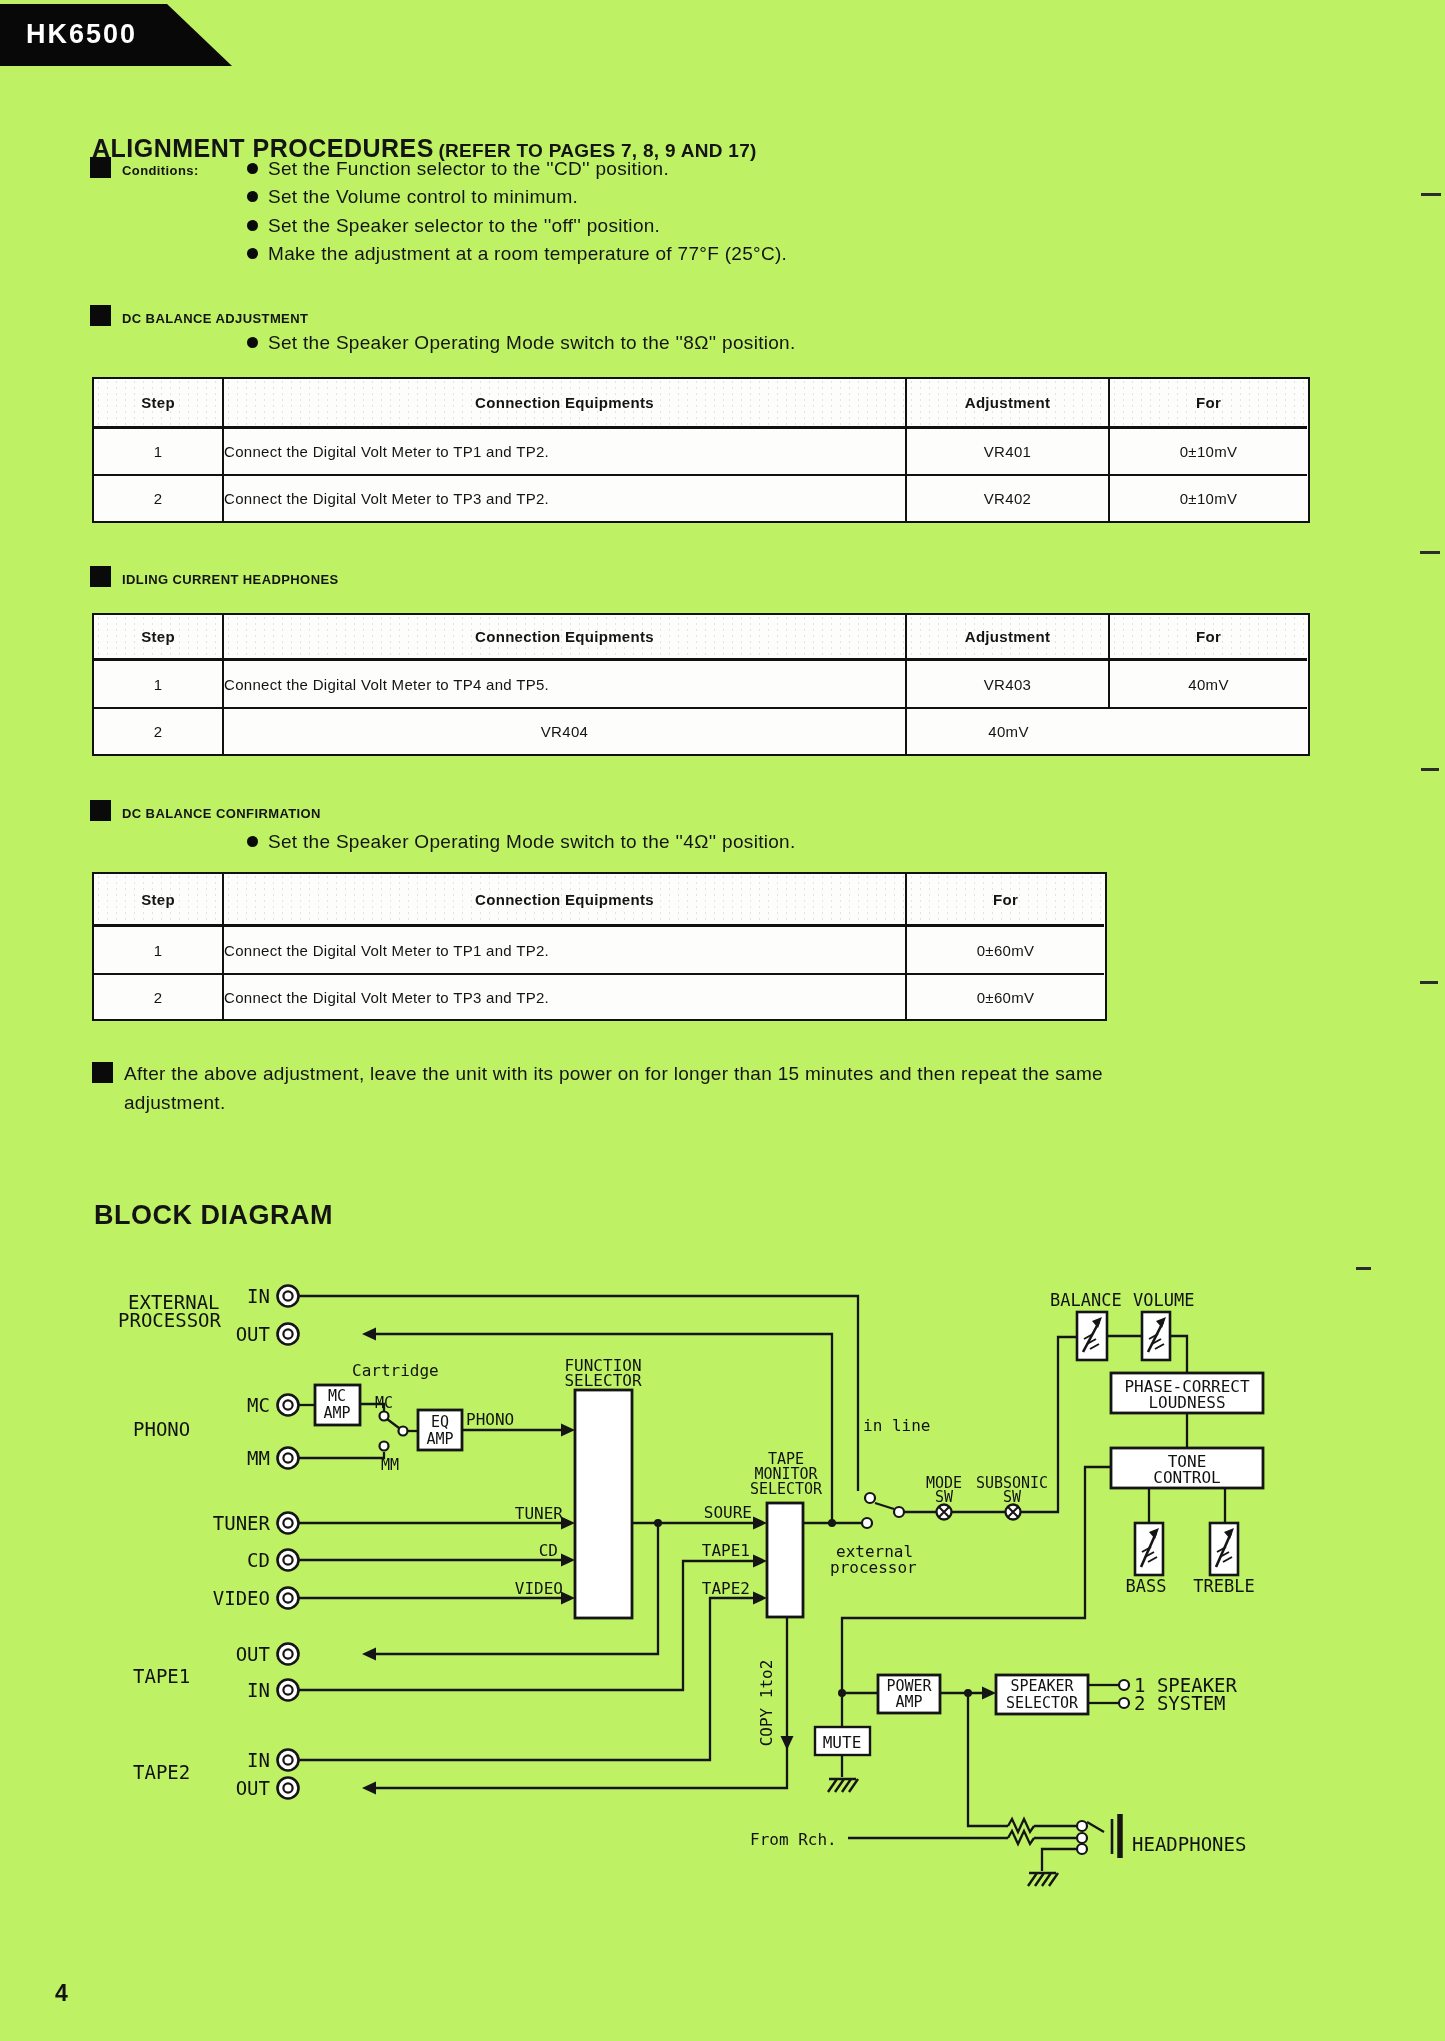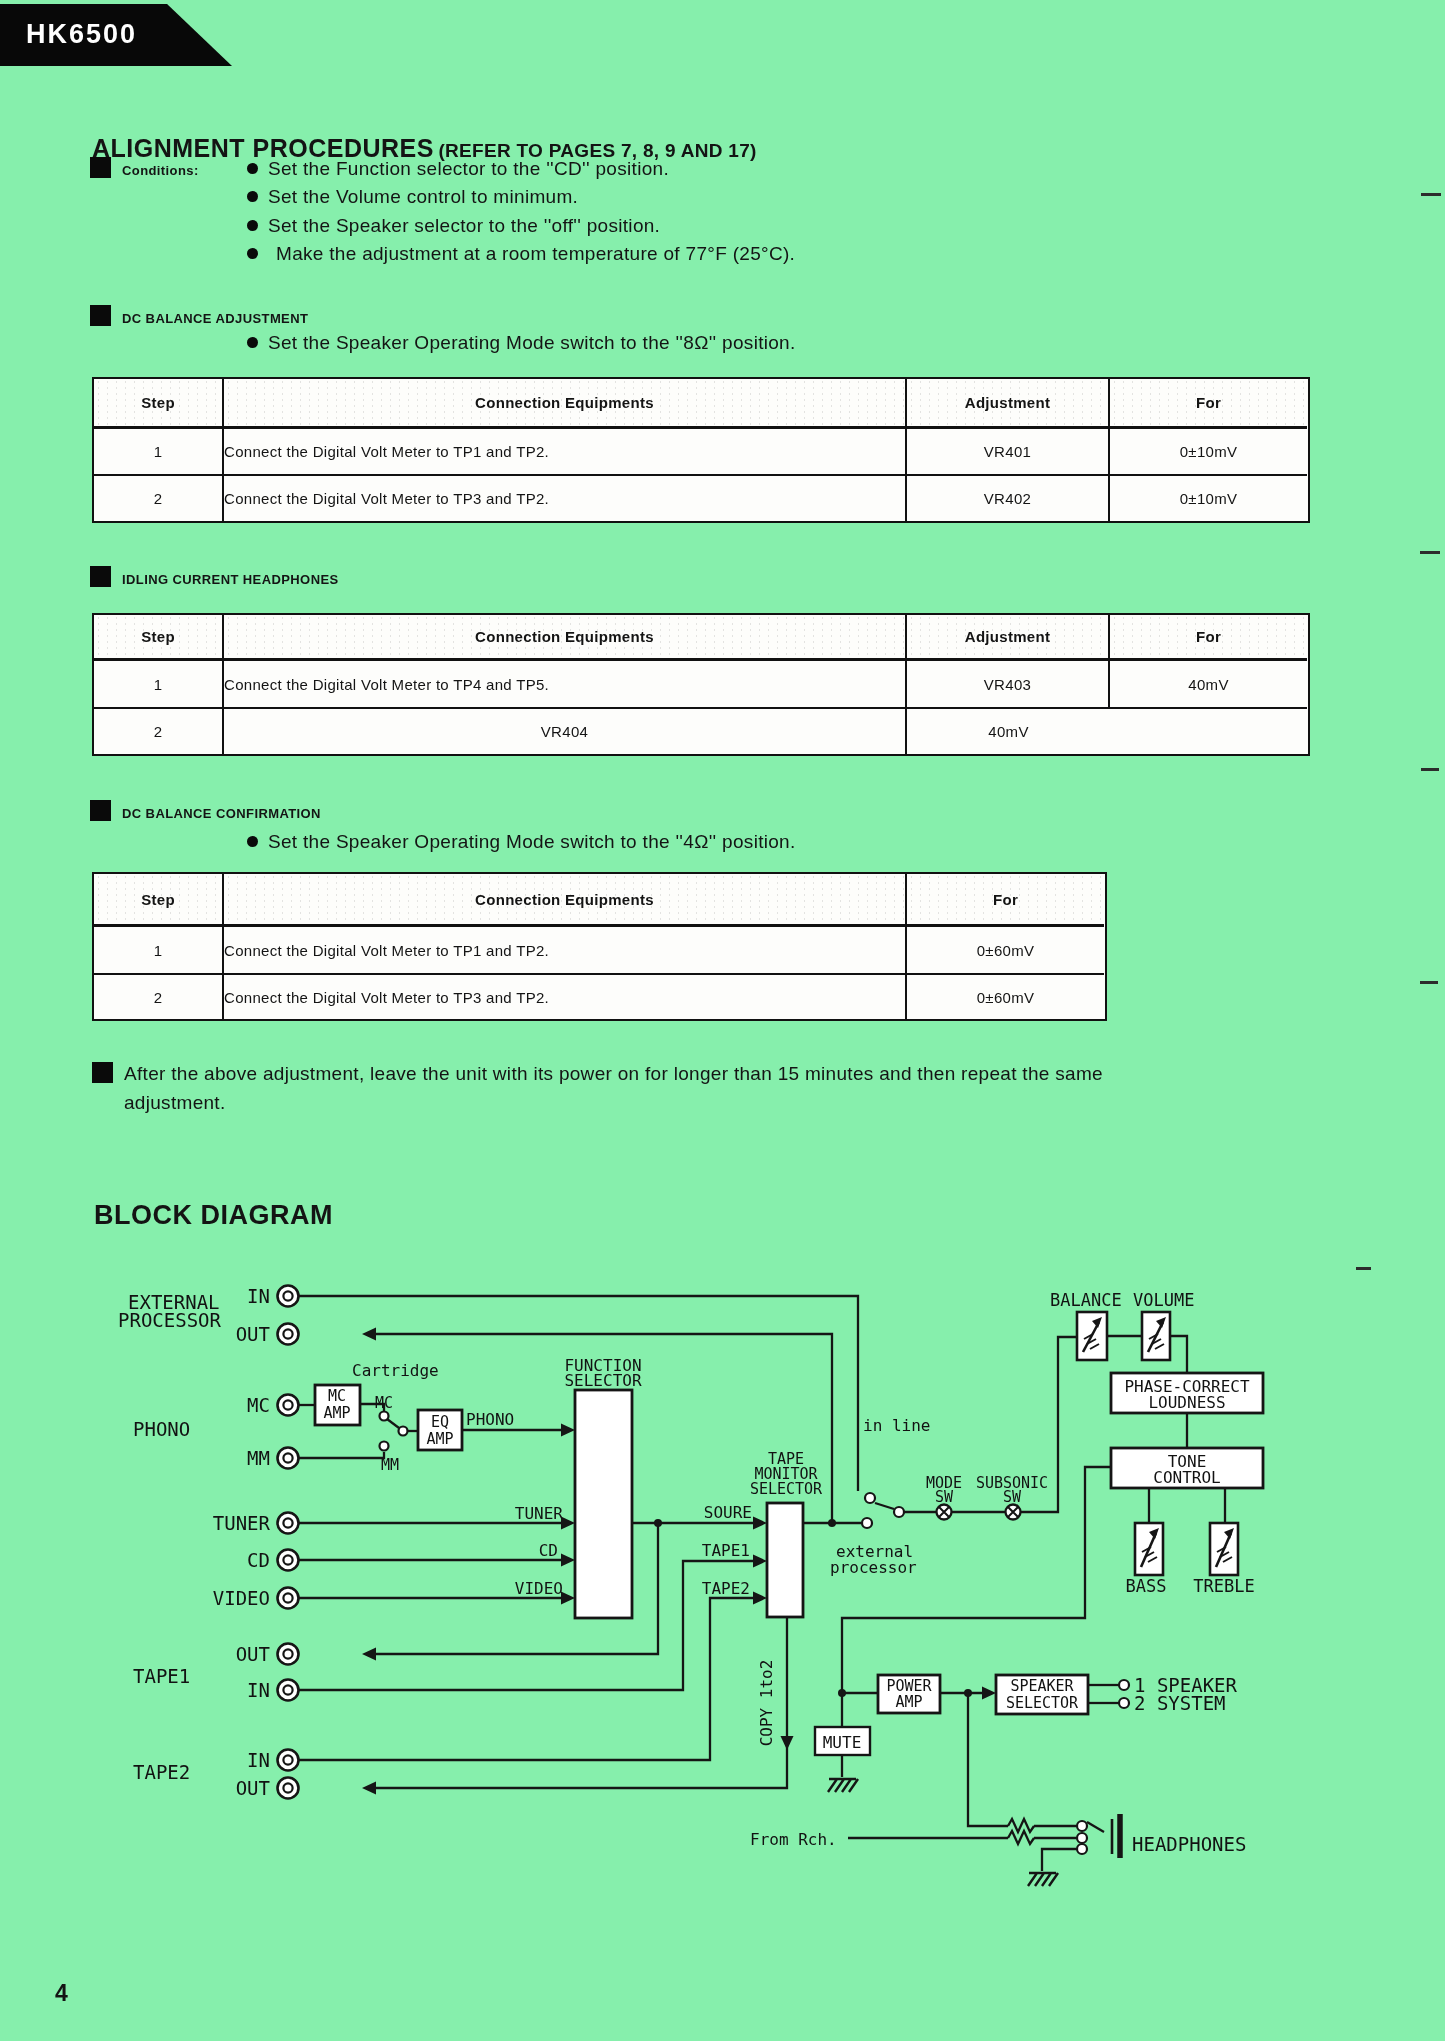--- a/index.html
+++ b/index.html
@@ -1,17 +1,17 @@
 <!DOCTYPE html>
 <html><head>
 <meta charset="utf-8">
 <style>
   html,body{margin:0;padding:0;background:#e8e8e8;}
   .page{
-    position:relative;width:1445px;height:2041px;background:#86efac;
+    position:relative;width:1445px;height:2041px;background:#bef264;
     font-family:"Liberation Sans",sans-serif;color:#141414;overflow:hidden;
     margin:0 auto;
   }
   .abs{position:absolute;}
   
   .model-tab{
     position:absolute;left:0;top:4px;width:232px;height:62px;background:#080808;
     clip-path:polygon(0 0,72% 0,100% 100%,0 100%);
     color:#fff;font-size:27px;font-weight:bold;letter-spacing:2px;
     line-height:60px;padding-left:26px;box-sizing:border-box;
@@ -66,21 +66,21 @@
   <div class="sec" style="top:157px;">
     <span class="sq"></span><span>Conditions:</span>
   </div>
   <div class="dot" style="left:247px;top:163px;"></div>
   <div class="abs body-txt" style="left:268px;top:158px;">Set the Function selector to the ''CD'' position.</div>
   <div class="dot" style="left:247px;top:191px;"></div>
   <div class="abs body-txt" style="left:268px;top:186px;">Set the Volume control to minimum.</div>
   <div class="dot" style="left:247px;top:220px;"></div>
   <div class="abs body-txt" style="left:268px;top:215px;">Set the Speaker selector to the ''off'' position.</div>
   <div class="dot" style="left:247px;top:248px;"></div>
-  <div class="abs body-txt" style="left:276px;top:243px;">Make the adjustment at a room temperature of 77°F (25°C).</div>
+  <div class="abs body-txt" style="left:268px;top:243px;">Make the adjustment at a room temperature of 77°F (25°C).</div>
 
   <div class="sec" style="top:305px;">
     <span class="sq"></span><span>DC BALANCE ADJUSTMENT</span>
   </div>
   <div class="dot" style="left:247px;top:337px;"></div>
   <div class="abs body-txt" style="left:268px;top:332px;">Set the Speaker Operating Mode switch to the ''8Ω'' position.</div>
 
   <div class="tbl" style="left:92px;top:377px;width:1218px;grid-template-columns:130px 683px 203px 197px;grid-template-rows:50px 47px 45px;">
     <div class="th br">Step</div>
     <div class="th br">Connection Equipments</div>

